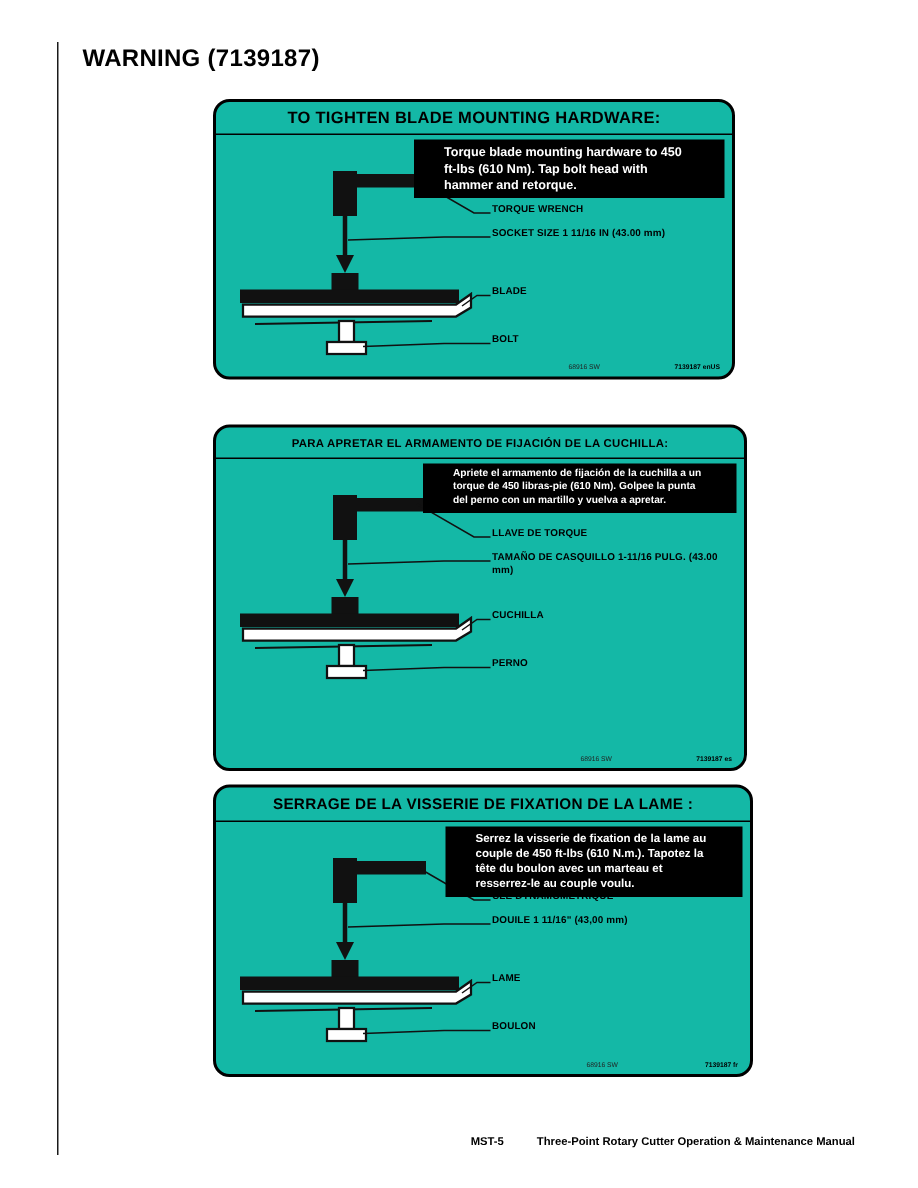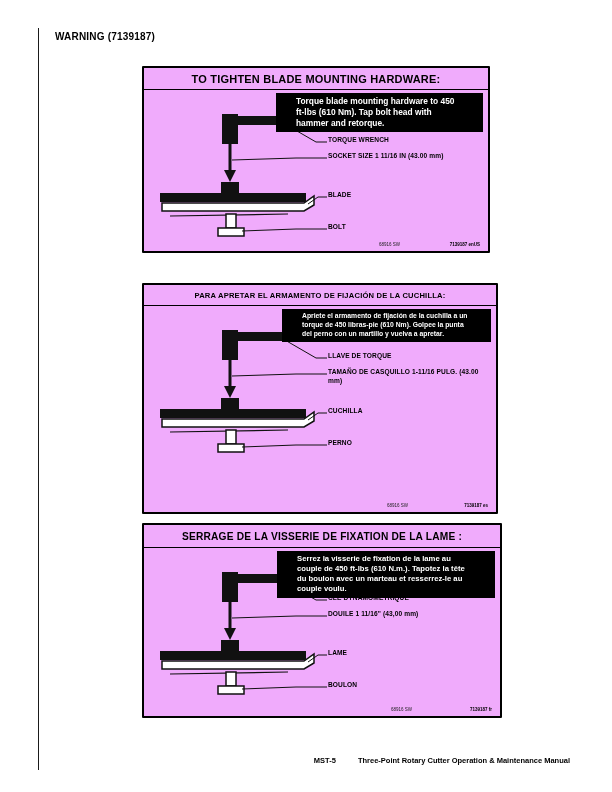--- a/index.html
+++ b/index.html
@@ -1,43 +1,43 @@
 <!DOCTYPE html>
 <html><head>
 <meta charset="utf-8">
 <style>
   html,body{margin:0;padding:0;}
   body{
     width:612px;height:792px;position:relative;background:#ffffff;
     font-family:"Liberation Sans", sans-serif;color:#000;overflow:hidden;
   }
   .edge-line{position:absolute;left:38px;top:28px;width:1px;height:742px;background:#1a1a1a;}
-  .page-header{position:absolute;left:55px;top:31px;font-size:10px;font-weight:bold;letter-spacing:0.2px;}
-  .label-box{position:absolute;background:#f0abfc;border:2px solid #000;border-radius:1px;box-sizing:border-box;}
+  .page-header{position:absolute;left:55px;top:31px;font-size:16px;font-weight:bold;letter-spacing:0.2px;}
+  .label-box{position:absolute;background:#14b8a6;border:2px solid #000;border-radius:11px;box-sizing:border-box;}
   .label-title{font-weight:bold;text-align:center;border-bottom:1.5px solid #000;letter-spacing:0.2px;}
   .label-body{position:relative;}
   .instruction{position:absolute;top:3px;right:5px;background:#000;color:#fff;font-weight:bold;
     padding:3px 20px;line-height:1.32;box-sizing:border-box;}
   .diagram{position:absolute;left:2px;top:2px;width:340px;height:158px;}
   .callout{position:absolute;font-weight:bold;font-size:6.6px;line-height:1.35;width:152px;letter-spacing:0.1px;}
   .c1{left:184px;top:46px}
   .c2{left:184px;top:62px}
   .c3{left:184px;top:101px}
   .c4{left:184px;top:133px}
   .part-code{position:absolute;bottom:4px;right:88px;font-size:4.5px;color:#222;}
   .doc-code{position:absolute;bottom:4px;right:8px;font-size:4.5px;font-weight:bold;}
   .lbl1{left:142px;top:66px;width:348px;height:187px;}
   .lbl1 .label-title{font-size:11px;padding:5px 4px 4px;}
   .lbl1 .instruction{font-size:8.4px;width:207px;}
   .lbl2{left:142px;top:283px;width:356px;height:231px;}
   .lbl2 .label-title{font-size:7.6px;padding:6px 4px 5px;}
   .lbl2 .instruction{font-size:6.8px;width:209px;}
   .lbl3{left:142px;top:511px;width:360px;height:195px;margin-top:12px;}
   .lbl3 .label-title{font-size:10.2px;padding:6px 4px 5px;}
-  .lbl3 .instruction{font-size:7.7px;width:218px;}
+  .lbl3 .instruction{font-size:7.7px;width:198px;}
   .page-footer{position:absolute;bottom:27px;right:42px;font-size:7.5px;font-weight:bold;display:flex;gap:22px;padding-left:32px;}
 </style>
 </head>
 <body>
 
 <div class="edge-line"></div>
 
 <div class="page-header">WARNING (7139187)</div>
 
 <div class="label-box lbl1">

